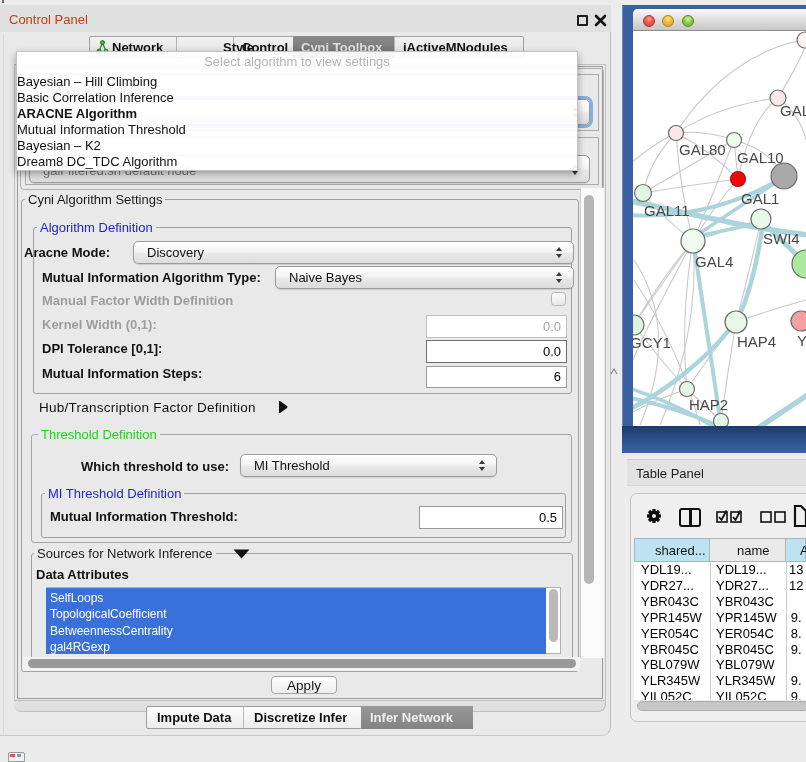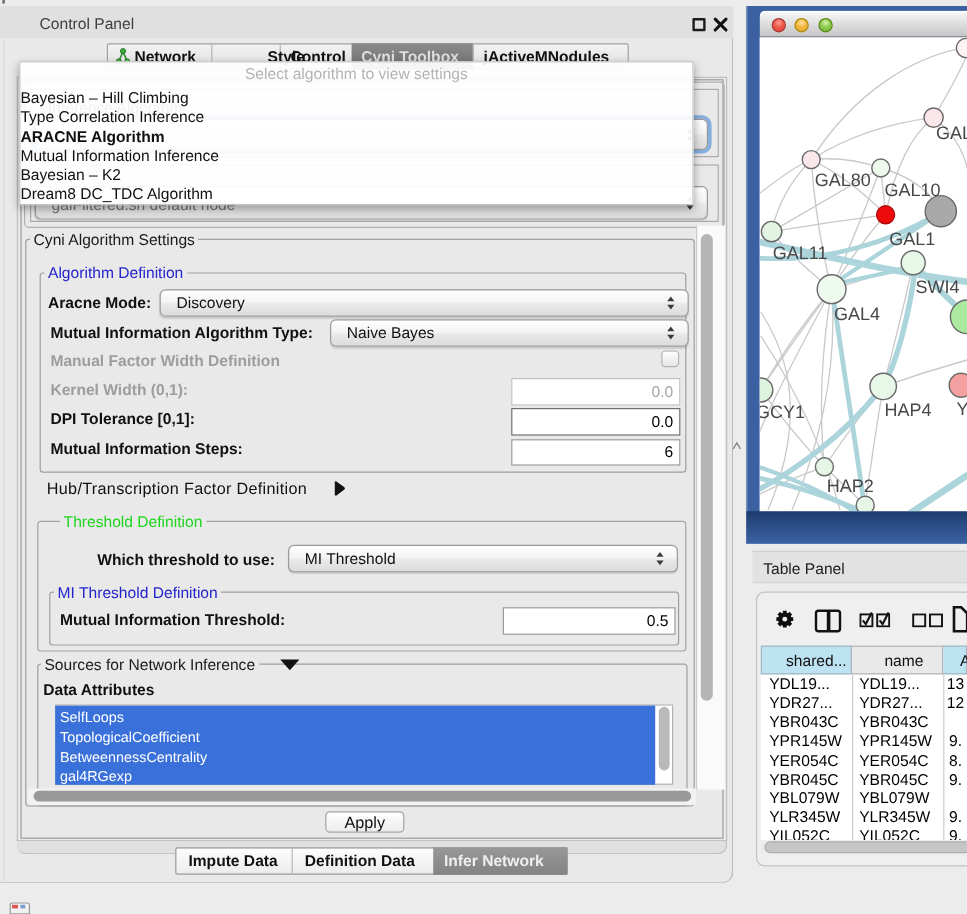--- a/index.html
+++ b/index.html
@@ -19,21 +19,21 @@
 .gt { position:absolute; font-size:13px; background:#e9e9e9; padding:0 3px; white-space:nowrap; }
 </style>
 </head>
 <body>
 
 <div class="abs" style="left:2px;top:0;width:2px;height:3px;background:#666;"></div>
 
 <div class="abs" style="left:0;top:5px;width:611px;height:731px;background:#e9e9e9;border-right:1px solid #bbb;border-bottom:1px solid #c8c8c8;border-radius:0 0 9px 0;"></div>
 
 <div class="abs" style="left:0;top:5px;width:611px;height:27px;background:#e0e0e0;"></div>
-<div class="lbl" style="left:9px;top:12px;color:#404040;margin-left:24px;">Control Panel</div>
+<div class="lbl" style="left:9px;top:12px;color:#c2410c;">Control Panel</div>
 
 <div class="abs" style="left:577px;top:15px;width:11px;height:11px;border:2px solid #1c1c1c;border-radius:1px;"></div>
 <svg class="abs" style="left:594px;top:14px;" width="13" height="13" viewBox="0 0 13 13">
     <path d="M2 2 L11 11 M11 2 L2 11" stroke="#111" stroke-width="2.6" stroke-linecap="round"></path>
   </svg>
 
 <div class="abs" style="left:89px;top:36px;width:435px;height:22px;border:1px solid #a2a2a2;border-radius:2px;background:linear-gradient(#f2f2f2,#e0e0e0);"></div>
 <div class="abs" style="left:176px;top:37px;width:1px;height:20px;background:#b5b5b5;"></div>
 <div class="abs" style="left:233px;top:37px;width:1px;height:20px;background:#b5b5b5;"></div>
 <div class="abs" style="left:293px;top:36px;width:101px;height:22px;background:linear-gradient(#8b8b8b,#6f6f6f);"></div>
@@ -62,33 +62,33 @@
   </div>
 <div class="abs" style="left:25px;top:137px;width:574px;height:48px;border:1px solid #ababab;"></div>
 <div class="combo" style="left:29px;top:155px;width:561px;height:28px;">
     <span class="ct" style="top:7px;color:#777;">galFiltered.sh default node</span>
     <span class="spin"></span>
   </div>
 
 <div class="abs" style="left:16px;top:51px;width:562px;height:120px;background:rgba(255,255,255,0.93);border:1px solid #c2c2c2;box-shadow:0 3px 7px rgba(0,0,0,0.35);"></div>
 <div class="abs" style="left:16px;top:54px;width:562px;text-align:center;font-size:13px;color:#b4b4b4;">Select algorithm to view settings</div>
 <div class="lbl" style="left:17px;top:74px;">Bayesian – Hill Climbing</div>
-<div class="lbl" style="left:17px;top:90px;">Type Correlation Inference</div>
+<div class="lbl" style="left:17px;top:90px;">Basic Correlation Inference</div>
 <div class="lbl b" style="left:17px;top:106px;">ARACNE Algorithm</div>
-<div class="lbl" style="left:17px;top:122px;">Mutual Information Inference</div>
+<div class="lbl" style="left:17px;top:122px;">Mutual Information Threshold</div>
 <div class="lbl" style="left:17px;top:138px;">Bayesian – K2</div>
 <div class="lbl" style="left:17px;top:154px;">Dream8 DC_TDC Algorithm</div>
 
 <div class="grp" style="left:21px;top:199px;width:558px;height:473px;"></div>
 <div class="gt" style="left:25px;top:192px;color:#1a1a1a;">Cyni Algorithm Settings</div>
 
 <div class="grp" style="left:33px;top:227px;width:539px;height:167px;"></div>
 <div class="gt" style="left:37px;top:220px;color:#2424cc;">Algorithm Definition</div>
 
-<div class="lbl b" style="left:24px;top:245px;margin-left:16px;">Aracne Mode:</div>
+<div class="lbl b" style="left:24px;top:245px;">Aracne Mode:</div>
 <div class="combo" style="left:133px;top:241px;width:441px;height:23px;">
     <span class="ct">Discovery</span>
     <span class="spin"></span>
   </div>
 
 <div class="lbl b" style="left:42px;top:270px;">Mutual Information Algorithm Type:</div>
 <div class="combo" style="left:275px;top:266px;width:299px;height:23px;">
     <span class="ct">Naive Bayes</span>
     <span class="spin"></span>
   </div>
@@ -104,24 +104,24 @@
 
 <div class="lbl b" style="left:42px;top:366px;">Mutual Information Steps:</div>
 <div class="field" style="left:426px;top:366px;width:141px;height:22px;border:1px solid #9a9a9a;line-height:20px;">6</div>
 
 <div class="lbl" style="left:39px;top:400px;font-size:13.5px;letter-spacing:0.25px;">Hub/Transcription Factor Definition</div>
 <svg class="abs" style="left:277px;top:400px;" width="12" height="14" viewBox="0 0 12 14">
     <path d="M2 1 Q3.5 1 4.5 2 L10 6 Q11 7 10 8 L4.5 12 Q3.5 13 2 13 Z" fill="#111"></path>
   </svg>
 
 <div class="grp" style="left:31px;top:434px;width:541px;height:109px;border-color:#a5a5a5;"></div>
-<div class="gt" style="left:38px;top:427px;color:#1dd51d;margin-left:12px;">Threshold Definition</div>
+<div class="gt" style="left:38px;top:427px;color:#1dd51d;">Threshold Definition</div>
 
 <div class="lbl b" style="left:81px;top:459px;">Which threshold to use:</div>
-<div class="combo" style="left:240px;top:454px;width:325px;height:23px;">
+<div class="combo" style="left:240px;top:454px;width:257px;height:23px;">
     <span class="ct">MI Threshold</span>
     <span class="spin"></span>
   </div>
 
 <div class="grp" style="left:41px;top:493px;width:525px;height:45px;"></div>
 <div class="gt" style="left:45px;top:486px;color:#2424cc;">MI Threshold Definition</div>
 <div class="lbl b" style="left:50px;top:509px;">Mutual Information Threshold:</div>
 <div class="field" style="left:419px;top:506px;width:144px;height:23px;border:1px solid #9a9a9a;line-height:21px;">0.5</div>
 
 <div class="grp" style="left:31px;top:553px;width:542px;height:119px;"></div>
@@ -143,21 +143,21 @@
 
 <div class="abs" style="left:14px;top:701px;width:592px;height:11px;background:#e0e0e0;border-bottom:1px solid #bdbdbd;border-right:1px solid #bdbdbd;border-radius:0 0 8px 8px;"></div>
 
 <div class="abs" style="left:271px;top:676px;width:66px;height:18px;border:1px solid #a5a5a5;border-radius:4px;background:linear-gradient(#fff,#ececec);"></div>
 <div class="abs" style="left:271px;top:678px;width:66px;text-align:center;font-size:13.5px;color:#111;">Apply</div>
 
 <div class="abs" style="left:146px;top:706px;width:327px;height:23px;border:1px solid #9c9c9c;border-radius:2px;background:linear-gradient(#fdfdfd,#ececec);"></div>
 <div class="abs" style="left:243px;top:707px;width:1px;height:21px;background:#b9b9b9;"></div>
 <div class="abs" style="left:361px;top:706px;width:112px;height:23px;background:linear-gradient(#989898,#838383);"></div>
 <div class="lbl b" style="left:157px;top:710px;">Impute Data</div>
-<div class="lbl b" style="left:254px;top:710px;">Definition Data</div>
+<div class="lbl b" style="left:254px;top:710px;">Discretize Infer</div>
 <div class="lbl b" style="left:370px;top:710px;color:#efefef;">Infer Network</div>
 
 <div class="abs" style="left:8px;top:752px;width:17px;height:10px;border:1px solid #999;border-radius:2px 2px 0 0;background:#f2f2f2;"></div>
 <div class="abs" style="left:10px;top:754px;width:5px;height:3px;background:#d55;"></div>
 <div class="abs" style="left:17px;top:754px;width:4px;height:3px;background:#7a9ad0;"></div>
 
 <svg class="abs" style="left:610px;top:368px;" width="8" height="7" viewBox="0 0 8 7">
     <path d="M1 6 L4 1 L7 6" stroke="#8a8a8a" stroke-width="1.2" fill="none"></path>
   </svg>
 

